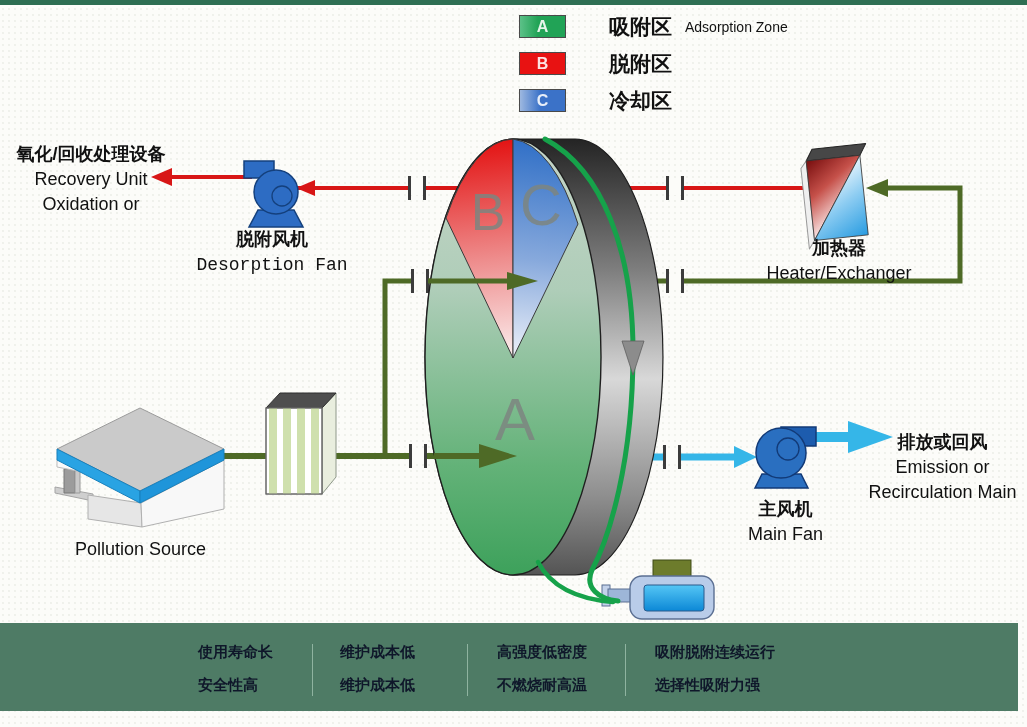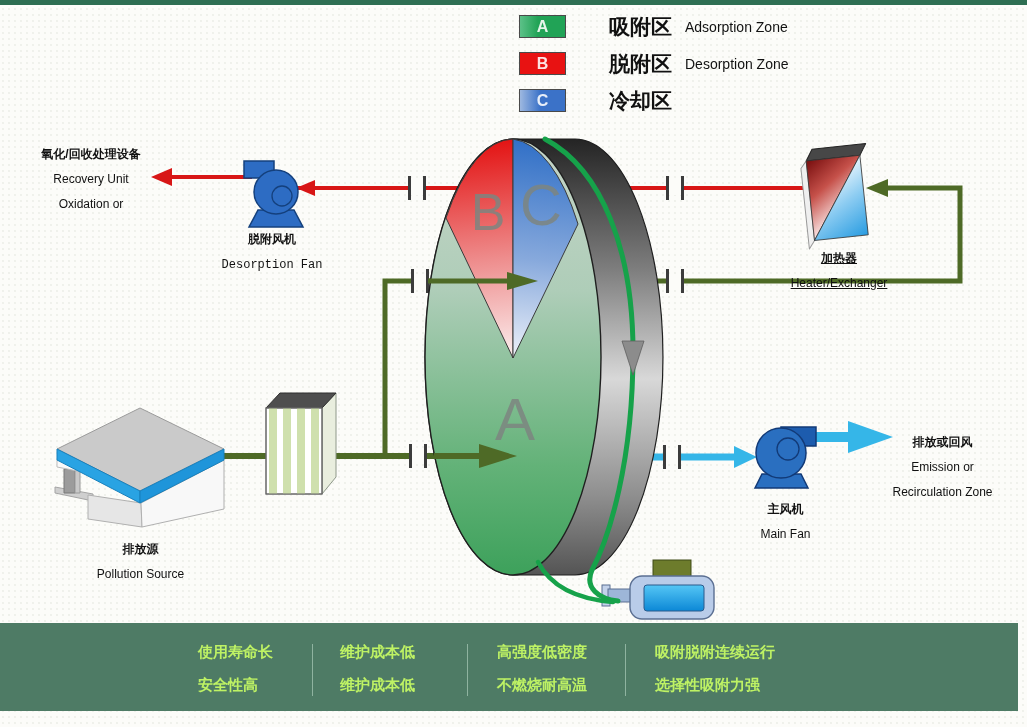--- a/index.html
+++ b/index.html
@@ -19,35 +19,35 @@
   .legend-row{display:flex;align-items:center;margin-bottom:14px;height:23px;}
   .legend-box{width:47px;height:23px;border:1px solid #4a4a4a;display:flex;align-items:center;justify-content:center;
     font-size:16px;font-weight:bold;color:rgba(255,255,255,.88);box-sizing:border-box;}
   .box-a{background:linear-gradient(90deg,#5cc188 0%,#21A356 40%);}
   .box-b{background:#E81212;}
   .box-c{background:linear-gradient(90deg,#9db8e0 0%,#3B72C8 45%);}
   .legend-zh{margin-left:15px;font-size:21px;font-weight:600;padding-left:28px;}
   .legend-en{margin-left:13px;font-size:14px;}
 
   
-  .lbl{position:absolute;text-align:center;font-size:12px;line-height:25px;}
+  .lbl{position:absolute;text-align:center;font-size:18px;line-height:25px;}
   .lbl .zh{font-weight:600;}
   .lbl .en{font-weight:400;}
   .lbl div{white-space:nowrap;}
   .sp-zh{letter-spacing:5px;}
 
   
   .zone-letter{position:absolute;color:rgba(125,133,128,.85);font-weight:400;text-align:center;}
   .zl-b{left:458px;top:186px;width:60px;font-size:52px;line-height:52px;}
   .zl-c{left:510px;top:176px;width:62px;font-size:58px;line-height:58px;}
   .zl-a{left:483px;top:390px;width:64px;font-size:60px;line-height:60px;}
 
   
   .feature-bar{position:absolute;left:0;top:623px;width:1018px;height:88px;background:#4E7B65;}
-  .feature-col{position:absolute;top:21px;color:#bef264;font-size:15px;font-weight:bold;}
+  .feature-col{position:absolute;top:21px;color:#0f172a;font-size:15px;font-weight:bold;}
   .feature-col div{margin-bottom:17px;line-height:16px;white-space:nowrap;}
   .fc1{left:198px;} .fc2{left:340px;} .fc3{left:497px;} .fc4{left:655px;}
   .feature-div{position:absolute;top:21px;width:1px;height:52px;background:#8fb3a0;}
   .fd1{left:312px;} .fd2{left:467px;} .fd3{left:625px;}
 </style>
 </head>
 <body>
 
 <div class="stage">
   <div class="top-border"></div>
@@ -208,61 +208,59 @@
           <span>A</span>
         </span>
       <span class="legend-zh">吸附区</span>
       <span class="legend-en">Adsorption Zone</span>
     </div>
     <div class="legend-row">
       <span class="legend-box box-b">
           <span>B</span>
         </span>
       <span class="legend-zh">脱附区</span>
-      <span class="legend-en">Desorption Zone</span>
     </div>
     <div class="legend-row">
       <span class="legend-box box-c">
           <span>C</span>
         </span>
       <span class="legend-zh">冷却区</span>
     </div>
   </div>
 
   <div class="lbl" style="left:0;top:142px;width:182px;">
     <div class="zh">氧化/回收处理设备</div>
     <div class="en">Recovery Unit</div>
     <div class="en">Oxidation or</div>
   </div>
 
   <div class="lbl" style="left:183px;top:228px;width:178px;font-family:Liberation Mono, monospace;">
     <div class="zh">脱附风机</div>
     <div class="en">Desorption Fan</div>
   </div>
 
-  <div class="lbl" style="left:743px;top:246px;width:192px;text-decoration:underline;">
+  <div class="lbl" style="left:743px;top:236px;width:192px;">
     <div class="zh">加热器</div>
     <div class="en">Heater/Exchanger</div>
   </div>
 
   <div class="lbl" style="left:38px;top:537px;width:205px;">
-    <div class="zh">排放源</div>
     <div class="en">Pollution Source</div>
   </div>
 
 
   <div class="lbl" style="left:703px;top:497px;width:165px;">
     <div class="zh">主风机</div>
     <div class="en">Main Fan</div>
   </div>
 
   <div class="lbl" style="left:858px;top:430px;width:169px;">
     <div class="zh">排放或回风</div>
     <div class="en">Emission or</div>
-    <div class="en">Recirculation Zone</div>
+    <div class="en">Recirculation Main</div>
   </div>
 
   <div class="zone-letter zl-b">B</div>
   <div class="zone-letter zl-c">C</div>
   <div class="zone-letter zl-a">A</div>
 
   <div class="feature-bar">
     <div class="feature-col fc1">
       <div>使用寿命长</div>
       <div>安全性高</div>

